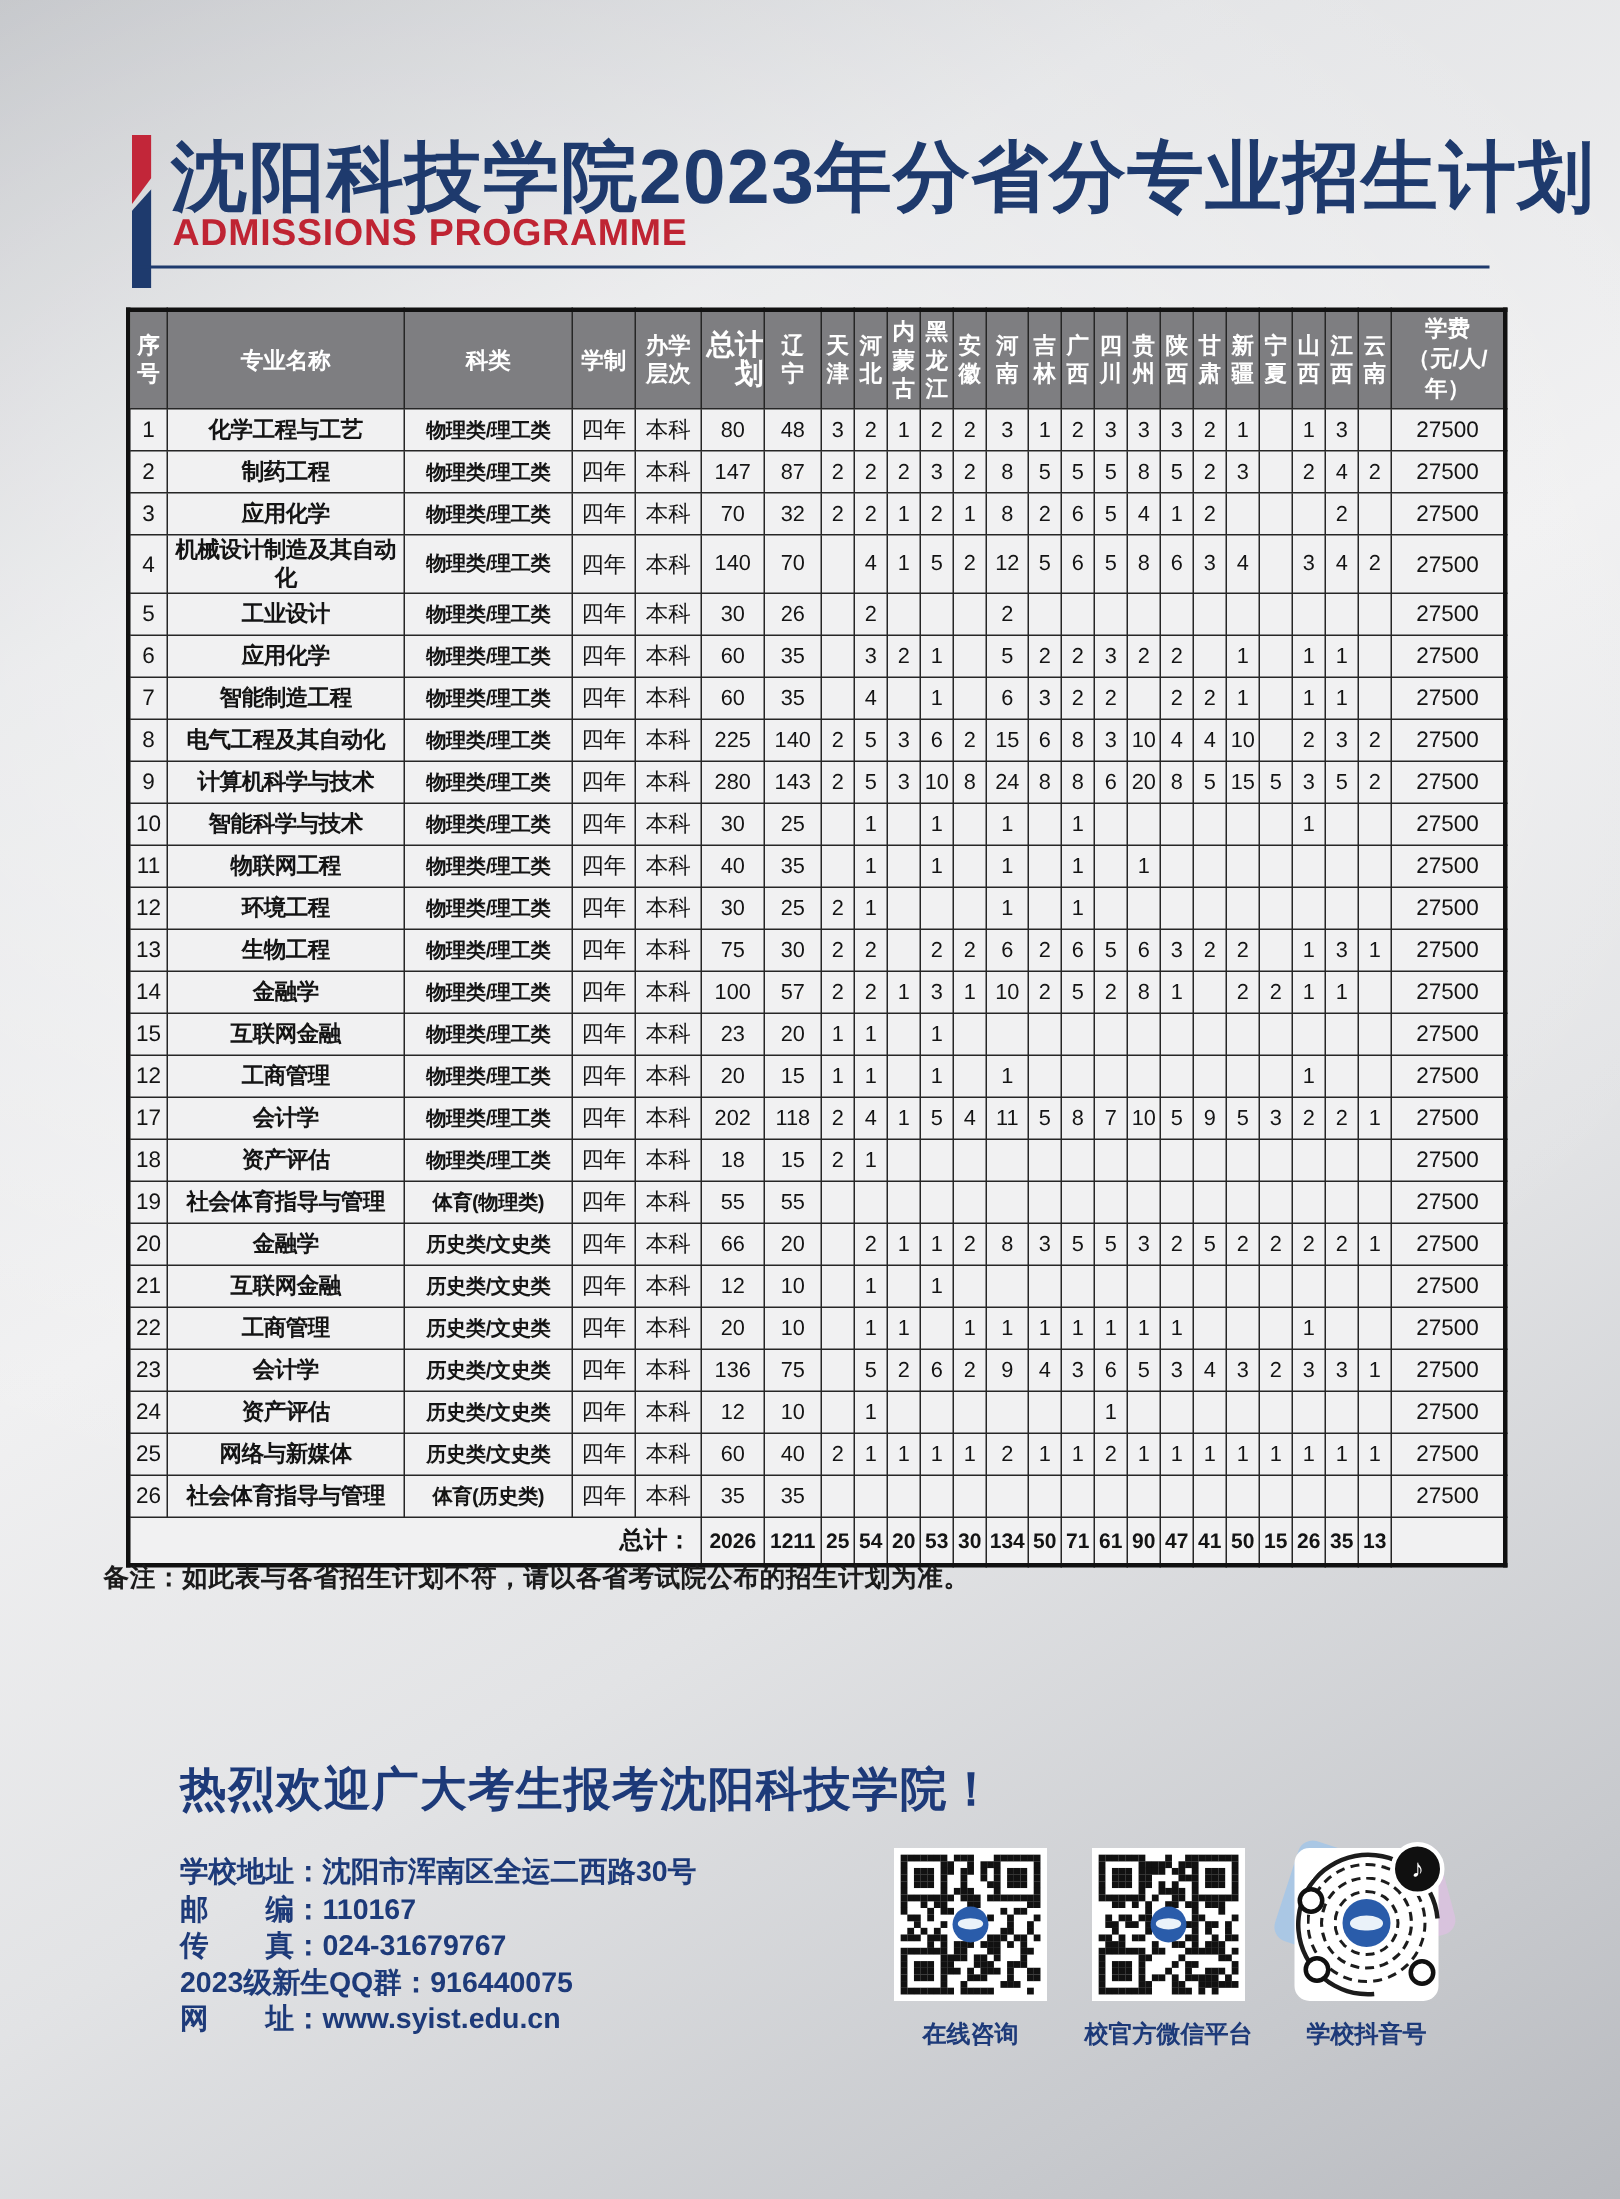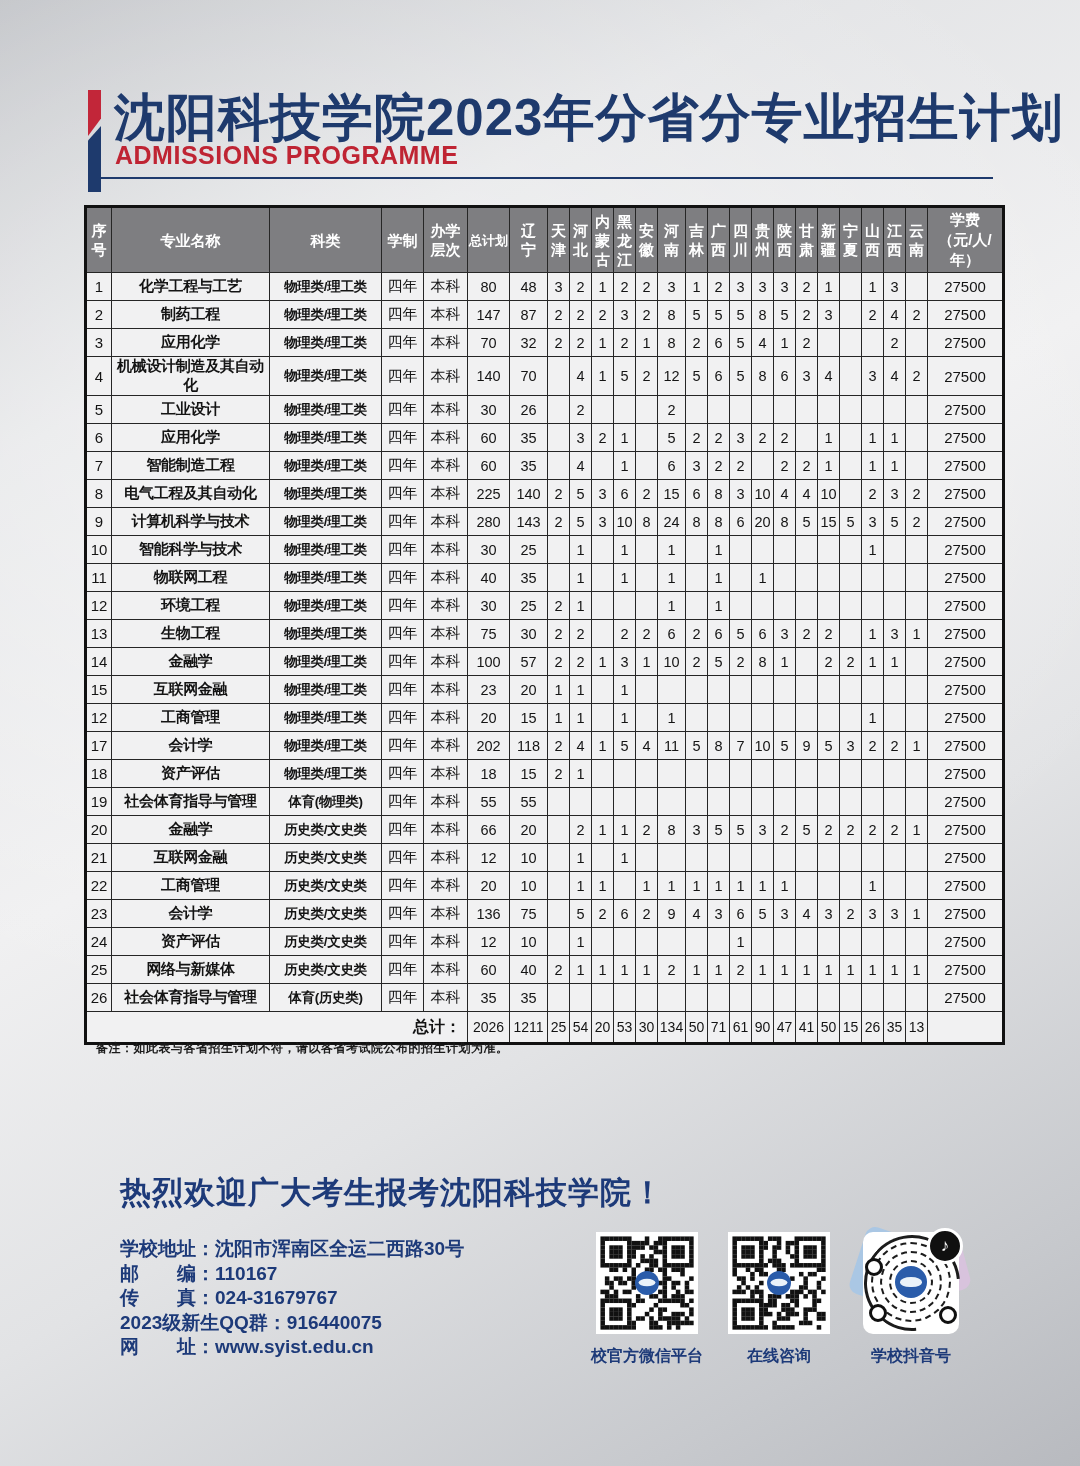--- a/index.html
+++ b/index.html
@@ -19,30 +19,30 @@
     clip-path:polygon(0 22%,100% 0,100% 100%,0 100%);}
   .title{position:absolute; left:26px; top:0; font-size:51px; font-weight:800; color:#1e3a6d;
     letter-spacing:1px; white-space:nowrap;}
   .subtitle{position:absolute; left:27px; top:57px; font-size:25px; font-weight:700; color:#bf2433; letter-spacing:.5px;}
   .rule{position:absolute; left:88px; top:177px; width:905px; height:2px; background:#1e3a6d;}
   
   table{position:absolute; left:84px; top:205px; border-collapse:collapse; table-layout:fixed;
     border:3px solid #111;}
   th,td{border:1px solid #262626; padding:0; text-align:center; vertical-align:middle; overflow:hidden;}
   th{background:#7e7e81; color:#fff; font-size:15px; font-weight:600; height:64px; line-height:19px;}
-  th.small-h{font-size:13px;}
+  th.small-h{font-size:19px;text-align:right;}
   th.fee-h{font-size:15px; line-height:20px;}
   td{background:#f1f1f2; height:27px; font-size:15px; color:#141414;}
   td.major{font-size:15px; font-weight:700; letter-spacing:-.3px;}
   td.cat{font-size:13.5px; letter-spacing:-.3px;font-weight:bold;}
   td.num,td.total{font-size:14.5px;}
-  tr.totals td{height:30px; font-size:14px; font-weight:400;}
+  tr.totals td{height:30px; font-size:14px; font-weight:700;}
   tr.totals td.tl{text-align:right; padding-right:6px; font-size:16px; font-weight:700;}
   
-  .note{position:absolute; left:96px; top:1040px; font-size:12px; font-weight:600; color:#1b1b1b; letter-spacing:.5px;}
+  .note{position:absolute; left:69px; top:1040px; font-size:17px; font-weight:600; color:#1b1b1b; letter-spacing:.5px;}
   
   .welcome{position:absolute; left:120px; top:1172px; font-size:31px; font-weight:800; color:#1d3a79;
     font-family:"Liberation Serif","DejaVu Serif",serif; letter-spacing:1px;}
   .contact{position:absolute; left:120px; top:1237px; font-size:19px; font-weight:700; color:#1d3a79; line-height:24.5px;}
   .qr-row{position:absolute; left:592px; top:1232px; display:flex; gap:22px;}
   .qr-block{width:110px; display:flex; flex-direction:column; align-items:center;}
   .qr-card{width:102px; height:102px; background:#fff; position:relative;}
   .qr-card svg{display:block;}
   .qr-caption{margin-top:12px; font-size:16px; font-weight:700; color:#1d3a79; white-space:nowrap;}
   
@@ -874,20 +874,250 @@
 
   <div class="contact" id="contact-lines">
       <div>学校地址：沈阳市浑南区全运二西路30号</div>
       <div>邮　　编：110167</div>
       <div>传　　真：024-31679767</div>
       <div>2023级新生QQ群：916440075</div>
       <div>网　　址：www.syist.edu.cn</div>
     </div>
 
   <div class="qr-row">
+    <div class="qr-block">
+      <div class="qr-card" id="qr2">
+          <svg viewBox="-1 -1 23 23" width="102" height="102">
+            <rect x="0" y="0" width="1.02" height="1.02" fill="#111"></rect>
+            <rect x="1" y="0" width="1.02" height="1.02" fill="#111"></rect>
+            <rect x="2" y="0" width="1.02" height="1.02" fill="#111"></rect>
+            <rect x="3" y="0" width="1.02" height="1.02" fill="#111"></rect>
+            <rect x="4" y="0" width="1.02" height="1.02" fill="#111"></rect>
+            <rect x="5" y="0" width="1.02" height="1.02" fill="#111"></rect>
+            <rect x="6" y="0" width="1.02" height="1.02" fill="#111"></rect>
+            <rect x="8" y="0" width="1.02" height="1.02" fill="#111"></rect>
+            <rect x="9" y="0" width="1.02" height="1.02" fill="#111"></rect>
+            <rect x="10" y="0" width="1.02" height="1.02" fill="#111"></rect>
+            <rect x="14" y="0" width="1.02" height="1.02" fill="#111"></rect>
+            <rect x="15" y="0" width="1.02" height="1.02" fill="#111"></rect>
+            <rect x="16" y="0" width="1.02" height="1.02" fill="#111"></rect>
+            <rect x="17" y="0" width="1.02" height="1.02" fill="#111"></rect>
+            <rect x="18" y="0" width="1.02" height="1.02" fill="#111"></rect>
+            <rect x="19" y="0" width="1.02" height="1.02" fill="#111"></rect>
+            <rect x="20" y="0" width="1.02" height="1.02" fill="#111"></rect>
+            <rect x="0" y="1" width="1.02" height="1.02" fill="#111"></rect>
+            <rect x="6" y="1" width="1.02" height="1.02" fill="#111"></rect>
+            <rect x="7" y="1" width="1.02" height="1.02" fill="#111"></rect>
+            <rect x="10" y="1" width="1.02" height="1.02" fill="#111"></rect>
+            <rect x="12" y="1" width="1.02" height="1.02" fill="#111"></rect>
+            <rect x="13" y="1" width="1.02" height="1.02" fill="#111"></rect>
+            <rect x="14" y="1" width="1.02" height="1.02" fill="#111"></rect>
+            <rect x="20" y="1" width="1.02" height="1.02" fill="#111"></rect>
+            <rect x="0" y="2" width="1.02" height="1.02" fill="#111"></rect>
+            <rect x="2" y="2" width="1.02" height="1.02" fill="#111"></rect>
+            <rect x="3" y="2" width="1.02" height="1.02" fill="#111"></rect>
+            <rect x="4" y="2" width="1.02" height="1.02" fill="#111"></rect>
+            <rect x="6" y="2" width="1.02" height="1.02" fill="#111"></rect>
+            <rect x="7" y="2" width="1.02" height="1.02" fill="#111"></rect>
+            <rect x="9" y="2" width="1.02" height="1.02" fill="#111"></rect>
+            <rect x="10" y="2" width="1.02" height="1.02" fill="#111"></rect>
+            <rect x="12" y="2" width="1.02" height="1.02" fill="#111"></rect>
+            <rect x="14" y="2" width="1.02" height="1.02" fill="#111"></rect>
+            <rect x="16" y="2" width="1.02" height="1.02" fill="#111"></rect>
+            <rect x="17" y="2" width="1.02" height="1.02" fill="#111"></rect>
+            <rect x="18" y="2" width="1.02" height="1.02" fill="#111"></rect>
+            <rect x="20" y="2" width="1.02" height="1.02" fill="#111"></rect>
+            <rect x="0" y="3" width="1.02" height="1.02" fill="#111"></rect>
+            <rect x="2" y="3" width="1.02" height="1.02" fill="#111"></rect>
+            <rect x="3" y="3" width="1.02" height="1.02" fill="#111"></rect>
+            <rect x="4" y="3" width="1.02" height="1.02" fill="#111"></rect>
+            <rect x="6" y="3" width="1.02" height="1.02" fill="#111"></rect>
+            <rect x="9" y="3" width="1.02" height="1.02" fill="#111"></rect>
+            <rect x="12" y="3" width="1.02" height="1.02" fill="#111"></rect>
+            <rect x="14" y="3" width="1.02" height="1.02" fill="#111"></rect>
+            <rect x="16" y="3" width="1.02" height="1.02" fill="#111"></rect>
+            <rect x="17" y="3" width="1.02" height="1.02" fill="#111"></rect>
+            <rect x="18" y="3" width="1.02" height="1.02" fill="#111"></rect>
+            <rect x="20" y="3" width="1.02" height="1.02" fill="#111"></rect>
+            <rect x="0" y="4" width="1.02" height="1.02" fill="#111"></rect>
+            <rect x="2" y="4" width="1.02" height="1.02" fill="#111"></rect>
+            <rect x="3" y="4" width="1.02" height="1.02" fill="#111"></rect>
+            <rect x="4" y="4" width="1.02" height="1.02" fill="#111"></rect>
+            <rect x="6" y="4" width="1.02" height="1.02" fill="#111"></rect>
+            <rect x="9" y="4" width="1.02" height="1.02" fill="#111"></rect>
+            <rect x="13" y="4" width="1.02" height="1.02" fill="#111"></rect>
+            <rect x="14" y="4" width="1.02" height="1.02" fill="#111"></rect>
+            <rect x="16" y="4" width="1.02" height="1.02" fill="#111"></rect>
+            <rect x="17" y="4" width="1.02" height="1.02" fill="#111"></rect>
+            <rect x="18" y="4" width="1.02" height="1.02" fill="#111"></rect>
+            <rect x="20" y="4" width="1.02" height="1.02" fill="#111"></rect>
+            <rect x="0" y="5" width="1.02" height="1.02" fill="#111"></rect>
+            <rect x="6" y="5" width="1.02" height="1.02" fill="#111"></rect>
+            <rect x="8" y="5" width="1.02" height="1.02" fill="#111"></rect>
+            <rect x="9" y="5" width="1.02" height="1.02" fill="#111"></rect>
+            <rect x="10" y="5" width="1.02" height="1.02" fill="#111"></rect>
+            <rect x="14" y="5" width="1.02" height="1.02" fill="#111"></rect>
+            <rect x="20" y="5" width="1.02" height="1.02" fill="#111"></rect>
+            <rect x="0" y="6" width="1.02" height="1.02" fill="#111"></rect>
+            <rect x="1" y="6" width="1.02" height="1.02" fill="#111"></rect>
+            <rect x="2" y="6" width="1.02" height="1.02" fill="#111"></rect>
+            <rect x="3" y="6" width="1.02" height="1.02" fill="#111"></rect>
+            <rect x="4" y="6" width="1.02" height="1.02" fill="#111"></rect>
+            <rect x="5" y="6" width="1.02" height="1.02" fill="#111"></rect>
+            <rect x="6" y="6" width="1.02" height="1.02" fill="#111"></rect>
+            <rect x="7" y="6" width="1.02" height="1.02" fill="#111"></rect>
+            <rect x="9" y="6" width="1.02" height="1.02" fill="#111"></rect>
+            <rect x="10" y="6" width="1.02" height="1.02" fill="#111"></rect>
+            <rect x="11" y="6" width="1.02" height="1.02" fill="#111"></rect>
+            <rect x="13" y="6" width="1.02" height="1.02" fill="#111"></rect>
+            <rect x="14" y="6" width="1.02" height="1.02" fill="#111"></rect>
+            <rect x="15" y="6" width="1.02" height="1.02" fill="#111"></rect>
+            <rect x="16" y="6" width="1.02" height="1.02" fill="#111"></rect>
+            <rect x="17" y="6" width="1.02" height="1.02" fill="#111"></rect>
+            <rect x="18" y="6" width="1.02" height="1.02" fill="#111"></rect>
+            <rect x="19" y="6" width="1.02" height="1.02" fill="#111"></rect>
+            <rect x="20" y="6" width="1.02" height="1.02" fill="#111"></rect>
+            <rect x="0" y="7" width="1.02" height="1.02" fill="#111"></rect>
+            <rect x="3" y="7" width="1.02" height="1.02" fill="#111"></rect>
+            <rect x="5" y="7" width="1.02" height="1.02" fill="#111"></rect>
+            <rect x="6" y="7" width="1.02" height="1.02" fill="#111"></rect>
+            <rect x="10" y="7" width="1.02" height="1.02" fill="#111"></rect>
+            <rect x="11" y="7" width="1.02" height="1.02" fill="#111"></rect>
+            <rect x="19" y="7" width="1.02" height="1.02" fill="#111"></rect>
+            <rect x="20" y="7" width="1.02" height="1.02" fill="#111"></rect>
+            <rect x="0" y="8" width="1.02" height="1.02" fill="#111"></rect>
+            <rect x="4" y="8" width="1.02" height="1.02" fill="#111"></rect>
+            <rect x="6" y="8" width="1.02" height="1.02" fill="#111"></rect>
+            <rect x="7" y="8" width="1.02" height="1.02" fill="#111"></rect>
+            <rect x="15" y="8" width="1.02" height="1.02" fill="#111"></rect>
+            <rect x="17" y="8" width="1.02" height="1.02" fill="#111"></rect>
+            <rect x="18" y="8" width="1.02" height="1.02" fill="#111"></rect>
+            <rect x="1" y="9" width="1.02" height="1.02" fill="#111"></rect>
+            <rect x="2" y="9" width="1.02" height="1.02" fill="#111"></rect>
+            <rect x="4" y="9" width="1.02" height="1.02" fill="#111"></rect>
+            <rect x="13" y="9" width="1.02" height="1.02" fill="#111"></rect>
+            <rect x="16" y="9" width="1.02" height="1.02" fill="#111"></rect>
+            <rect x="20" y="9" width="1.02" height="1.02" fill="#111"></rect>
+            <rect x="2" y="10" width="1.02" height="1.02" fill="#111"></rect>
+            <rect x="6" y="10" width="1.02" height="1.02" fill="#111"></rect>
+            <rect x="16" y="10" width="1.02" height="1.02" fill="#111"></rect>
+            <rect x="19" y="10" width="1.02" height="1.02" fill="#111"></rect>
+            <rect x="1" y="11" width="1.02" height="1.02" fill="#111"></rect>
+            <rect x="3" y="11" width="1.02" height="1.02" fill="#111"></rect>
+            <rect x="5" y="11" width="1.02" height="1.02" fill="#111"></rect>
+            <rect x="15" y="11" width="1.02" height="1.02" fill="#111"></rect>
+            <rect x="16" y="11" width="1.02" height="1.02" fill="#111"></rect>
+            <rect x="19" y="11" width="1.02" height="1.02" fill="#111"></rect>
+            <rect x="0" y="12" width="1.02" height="1.02" fill="#111"></rect>
+            <rect x="1" y="12" width="1.02" height="1.02" fill="#111"></rect>
+            <rect x="2" y="12" width="1.02" height="1.02" fill="#111"></rect>
+            <rect x="4" y="12" width="1.02" height="1.02" fill="#111"></rect>
+            <rect x="5" y="12" width="1.02" height="1.02" fill="#111"></rect>
+            <rect x="6" y="12" width="1.02" height="1.02" fill="#111"></rect>
+            <rect x="13" y="12" width="1.02" height="1.02" fill="#111"></rect>
+            <rect x="14" y="12" width="1.02" height="1.02" fill="#111"></rect>
+            <rect x="15" y="12" width="1.02" height="1.02" fill="#111"></rect>
+            <rect x="17" y="12" width="1.02" height="1.02" fill="#111"></rect>
+            <rect x="18" y="12" width="1.02" height="1.02" fill="#111"></rect>
+            <rect x="20" y="12" width="1.02" height="1.02" fill="#111"></rect>
+            <rect x="4" y="13" width="1.02" height="1.02" fill="#111"></rect>
+            <rect x="6" y="13" width="1.02" height="1.02" fill="#111"></rect>
+            <rect x="8" y="13" width="1.02" height="1.02" fill="#111"></rect>
+            <rect x="9" y="13" width="1.02" height="1.02" fill="#111"></rect>
+            <rect x="10" y="13" width="1.02" height="1.02" fill="#111"></rect>
+            <rect x="12" y="13" width="1.02" height="1.02" fill="#111"></rect>
+            <rect x="13" y="13" width="1.02" height="1.02" fill="#111"></rect>
+            <rect x="14" y="13" width="1.02" height="1.02" fill="#111"></rect>
+            <rect x="16" y="13" width="1.02" height="1.02" fill="#111"></rect>
+            <rect x="18" y="13" width="1.02" height="1.02" fill="#111"></rect>
+            <rect x="0" y="14" width="1.02" height="1.02" fill="#111"></rect>
+            <rect x="1" y="14" width="1.02" height="1.02" fill="#111"></rect>
+            <rect x="2" y="14" width="1.02" height="1.02" fill="#111"></rect>
+            <rect x="3" y="14" width="1.02" height="1.02" fill="#111"></rect>
+            <rect x="4" y="14" width="1.02" height="1.02" fill="#111"></rect>
+            <rect x="5" y="14" width="1.02" height="1.02" fill="#111"></rect>
+            <rect x="6" y="14" width="1.02" height="1.02" fill="#111"></rect>
+            <rect x="8" y="14" width="1.02" height="1.02" fill="#111"></rect>
+            <rect x="9" y="14" width="1.02" height="1.02" fill="#111"></rect>
+            <rect x="13" y="14" width="1.02" height="1.02" fill="#111"></rect>
+            <rect x="14" y="14" width="1.02" height="1.02" fill="#111"></rect>
+            <rect x="18" y="14" width="1.02" height="1.02" fill="#111"></rect>
+            <rect x="19" y="14" width="1.02" height="1.02" fill="#111"></rect>
+            <rect x="0" y="15" width="1.02" height="1.02" fill="#111"></rect>
+            <rect x="6" y="15" width="1.02" height="1.02" fill="#111"></rect>
+            <rect x="7" y="15" width="1.02" height="1.02" fill="#111"></rect>
+            <rect x="8" y="15" width="1.02" height="1.02" fill="#111"></rect>
+            <rect x="9" y="15" width="1.02" height="1.02" fill="#111"></rect>
+            <rect x="11" y="15" width="1.02" height="1.02" fill="#111"></rect>
+            <rect x="12" y="15" width="1.02" height="1.02" fill="#111"></rect>
+            <rect x="14" y="15" width="1.02" height="1.02" fill="#111"></rect>
+            <rect x="18" y="15" width="1.02" height="1.02" fill="#111"></rect>
+            <rect x="0" y="16" width="1.02" height="1.02" fill="#111"></rect>
+            <rect x="2" y="16" width="1.02" height="1.02" fill="#111"></rect>
+            <rect x="3" y="16" width="1.02" height="1.02" fill="#111"></rect>
+            <rect x="4" y="16" width="1.02" height="1.02" fill="#111"></rect>
+            <rect x="6" y="16" width="1.02" height="1.02" fill="#111"></rect>
+            <rect x="7" y="16" width="1.02" height="1.02" fill="#111"></rect>
+            <rect x="11" y="16" width="1.02" height="1.02" fill="#111"></rect>
+            <rect x="12" y="16" width="1.02" height="1.02" fill="#111"></rect>
+            <rect x="13" y="16" width="1.02" height="1.02" fill="#111"></rect>
+            <rect x="16" y="16" width="1.02" height="1.02" fill="#111"></rect>
+            <rect x="17" y="16" width="1.02" height="1.02" fill="#111"></rect>
+            <rect x="18" y="16" width="1.02" height="1.02" fill="#111"></rect>
+            <rect x="0" y="17" width="1.02" height="1.02" fill="#111"></rect>
+            <rect x="2" y="17" width="1.02" height="1.02" fill="#111"></rect>
+            <rect x="3" y="17" width="1.02" height="1.02" fill="#111"></rect>
+            <rect x="4" y="17" width="1.02" height="1.02" fill="#111"></rect>
+            <rect x="6" y="17" width="1.02" height="1.02" fill="#111"></rect>
+            <rect x="7" y="17" width="1.02" height="1.02" fill="#111"></rect>
+            <rect x="8" y="17" width="1.02" height="1.02" fill="#111"></rect>
+            <rect x="10" y="17" width="1.02" height="1.02" fill="#111"></rect>
+            <rect x="12" y="17" width="1.02" height="1.02" fill="#111"></rect>
+            <rect x="13" y="17" width="1.02" height="1.02" fill="#111"></rect>
+            <rect x="14" y="17" width="1.02" height="1.02" fill="#111"></rect>
+            <rect x="16" y="17" width="1.02" height="1.02" fill="#111"></rect>
+            <rect x="19" y="17" width="1.02" height="1.02" fill="#111"></rect>
+            <rect x="20" y="17" width="1.02" height="1.02" fill="#111"></rect>
+            <rect x="0" y="18" width="1.02" height="1.02" fill="#111"></rect>
+            <rect x="2" y="18" width="1.02" height="1.02" fill="#111"></rect>
+            <rect x="3" y="18" width="1.02" height="1.02" fill="#111"></rect>
+            <rect x="4" y="18" width="1.02" height="1.02" fill="#111"></rect>
+            <rect x="6" y="18" width="1.02" height="1.02" fill="#111"></rect>
+            <rect x="10" y="18" width="1.02" height="1.02" fill="#111"></rect>
+            <rect x="11" y="18" width="1.02" height="1.02" fill="#111"></rect>
+            <rect x="12" y="18" width="1.02" height="1.02" fill="#111"></rect>
+            <rect x="16" y="18" width="1.02" height="1.02" fill="#111"></rect>
+            <rect x="19" y="18" width="1.02" height="1.02" fill="#111"></rect>
+            <rect x="20" y="18" width="1.02" height="1.02" fill="#111"></rect>
+            <rect x="0" y="19" width="1.02" height="1.02" fill="#111"></rect>
+            <rect x="6" y="19" width="1.02" height="1.02" fill="#111"></rect>
+            <rect x="9" y="19" width="1.02" height="1.02" fill="#111"></rect>
+            <rect x="15" y="19" width="1.02" height="1.02" fill="#111"></rect>
+            <rect x="16" y="19" width="1.02" height="1.02" fill="#111"></rect>
+            <rect x="17" y="19" width="1.02" height="1.02" fill="#111"></rect>
+            <rect x="0" y="20" width="1.02" height="1.02" fill="#111"></rect>
+            <rect x="1" y="20" width="1.02" height="1.02" fill="#111"></rect>
+            <rect x="2" y="20" width="1.02" height="1.02" fill="#111"></rect>
+            <rect x="3" y="20" width="1.02" height="1.02" fill="#111"></rect>
+            <rect x="4" y="20" width="1.02" height="1.02" fill="#111"></rect>
+            <rect x="5" y="20" width="1.02" height="1.02" fill="#111"></rect>
+            <rect x="6" y="20" width="1.02" height="1.02" fill="#111"></rect>
+            <rect x="7" y="20" width="1.02" height="1.02" fill="#111"></rect>
+            <rect x="9" y="20" width="1.02" height="1.02" fill="#111"></rect>
+            <rect x="10" y="20" width="1.02" height="1.02" fill="#111"></rect>
+            <rect x="11" y="20" width="1.02" height="1.02" fill="#111"></rect>
+            <rect x="12" y="20" width="1.02" height="1.02" fill="#111"></rect>
+            <rect x="13" y="20" width="1.02" height="1.02" fill="#111"></rect>
+            <rect x="19" y="20" width="1.02" height="1.02" fill="#111"></rect>
+            <circle cx="10.5" cy="10.5" r="2.7" fill="#2a5caa"></circle>
+            <ellipse cx="10.5" cy="10.4" rx="1.9" ry="0.85" fill="#eaf2f9"></ellipse>
+          </svg>
+        </div>
+      <div class="qr-caption">在线咨询</div>
+    </div>
     <div class="qr-block">
       <div class="qr-card" id="qr1">
           <svg viewBox="-1 -1 23 23" width="102" height="102">
             <rect x="0" y="0" width="1.02" height="1.02" fill="#111"></rect>
             <rect x="1" y="0" width="1.02" height="1.02" fill="#111"></rect>
             <rect x="2" y="0" width="1.02" height="1.02" fill="#111"></rect>
             <rect x="3" y="0" width="1.02" height="1.02" fill="#111"></rect>
             <rect x="4" y="0" width="1.02" height="1.02" fill="#111"></rect>
             <rect x="5" y="0" width="1.02" height="1.02" fill="#111"></rect>
             <rect x="6" y="0" width="1.02" height="1.02" fill="#111"></rect>
@@ -1113,250 +1343,20 @@
             <rect x="13" y="20" width="1.02" height="1.02" fill="#111"></rect>
             <rect x="15" y="20" width="1.02" height="1.02" fill="#111"></rect>
             <rect x="17" y="20" width="1.02" height="1.02" fill="#111"></rect>
             <circle cx="10.5" cy="10.5" r="2.7" fill="#2a5caa"></circle>
             <ellipse cx="10.5" cy="10.4" rx="1.9" ry="0.85" fill="#eaf2f9"></ellipse>
           </svg>
         </div>
       <div class="qr-caption">校官方微信平台</div>
     </div>
     <div class="qr-block">
-      <div class="qr-card" id="qr2">
-          <svg viewBox="-1 -1 23 23" width="102" height="102">
-            <rect x="0" y="0" width="1.02" height="1.02" fill="#111"></rect>
-            <rect x="1" y="0" width="1.02" height="1.02" fill="#111"></rect>
-            <rect x="2" y="0" width="1.02" height="1.02" fill="#111"></rect>
-            <rect x="3" y="0" width="1.02" height="1.02" fill="#111"></rect>
-            <rect x="4" y="0" width="1.02" height="1.02" fill="#111"></rect>
-            <rect x="5" y="0" width="1.02" height="1.02" fill="#111"></rect>
-            <rect x="6" y="0" width="1.02" height="1.02" fill="#111"></rect>
-            <rect x="8" y="0" width="1.02" height="1.02" fill="#111"></rect>
-            <rect x="9" y="0" width="1.02" height="1.02" fill="#111"></rect>
-            <rect x="10" y="0" width="1.02" height="1.02" fill="#111"></rect>
-            <rect x="14" y="0" width="1.02" height="1.02" fill="#111"></rect>
-            <rect x="15" y="0" width="1.02" height="1.02" fill="#111"></rect>
-            <rect x="16" y="0" width="1.02" height="1.02" fill="#111"></rect>
-            <rect x="17" y="0" width="1.02" height="1.02" fill="#111"></rect>
-            <rect x="18" y="0" width="1.02" height="1.02" fill="#111"></rect>
-            <rect x="19" y="0" width="1.02" height="1.02" fill="#111"></rect>
-            <rect x="20" y="0" width="1.02" height="1.02" fill="#111"></rect>
-            <rect x="0" y="1" width="1.02" height="1.02" fill="#111"></rect>
-            <rect x="6" y="1" width="1.02" height="1.02" fill="#111"></rect>
-            <rect x="7" y="1" width="1.02" height="1.02" fill="#111"></rect>
-            <rect x="10" y="1" width="1.02" height="1.02" fill="#111"></rect>
-            <rect x="12" y="1" width="1.02" height="1.02" fill="#111"></rect>
-            <rect x="13" y="1" width="1.02" height="1.02" fill="#111"></rect>
-            <rect x="14" y="1" width="1.02" height="1.02" fill="#111"></rect>
-            <rect x="20" y="1" width="1.02" height="1.02" fill="#111"></rect>
-            <rect x="0" y="2" width="1.02" height="1.02" fill="#111"></rect>
-            <rect x="2" y="2" width="1.02" height="1.02" fill="#111"></rect>
-            <rect x="3" y="2" width="1.02" height="1.02" fill="#111"></rect>
-            <rect x="4" y="2" width="1.02" height="1.02" fill="#111"></rect>
-            <rect x="6" y="2" width="1.02" height="1.02" fill="#111"></rect>
-            <rect x="7" y="2" width="1.02" height="1.02" fill="#111"></rect>
-            <rect x="9" y="2" width="1.02" height="1.02" fill="#111"></rect>
-            <rect x="10" y="2" width="1.02" height="1.02" fill="#111"></rect>
-            <rect x="12" y="2" width="1.02" height="1.02" fill="#111"></rect>
-            <rect x="14" y="2" width="1.02" height="1.02" fill="#111"></rect>
-            <rect x="16" y="2" width="1.02" height="1.02" fill="#111"></rect>
-            <rect x="17" y="2" width="1.02" height="1.02" fill="#111"></rect>
-            <rect x="18" y="2" width="1.02" height="1.02" fill="#111"></rect>
-            <rect x="20" y="2" width="1.02" height="1.02" fill="#111"></rect>
-            <rect x="0" y="3" width="1.02" height="1.02" fill="#111"></rect>
-            <rect x="2" y="3" width="1.02" height="1.02" fill="#111"></rect>
-            <rect x="3" y="3" width="1.02" height="1.02" fill="#111"></rect>
-            <rect x="4" y="3" width="1.02" height="1.02" fill="#111"></rect>
-            <rect x="6" y="3" width="1.02" height="1.02" fill="#111"></rect>
-            <rect x="9" y="3" width="1.02" height="1.02" fill="#111"></rect>
-            <rect x="12" y="3" width="1.02" height="1.02" fill="#111"></rect>
-            <rect x="14" y="3" width="1.02" height="1.02" fill="#111"></rect>
-            <rect x="16" y="3" width="1.02" height="1.02" fill="#111"></rect>
-            <rect x="17" y="3" width="1.02" height="1.02" fill="#111"></rect>
-            <rect x="18" y="3" width="1.02" height="1.02" fill="#111"></rect>
-            <rect x="20" y="3" width="1.02" height="1.02" fill="#111"></rect>
-            <rect x="0" y="4" width="1.02" height="1.02" fill="#111"></rect>
-            <rect x="2" y="4" width="1.02" height="1.02" fill="#111"></rect>
-            <rect x="3" y="4" width="1.02" height="1.02" fill="#111"></rect>
-            <rect x="4" y="4" width="1.02" height="1.02" fill="#111"></rect>
-            <rect x="6" y="4" width="1.02" height="1.02" fill="#111"></rect>
-            <rect x="9" y="4" width="1.02" height="1.02" fill="#111"></rect>
-            <rect x="13" y="4" width="1.02" height="1.02" fill="#111"></rect>
-            <rect x="14" y="4" width="1.02" height="1.02" fill="#111"></rect>
-            <rect x="16" y="4" width="1.02" height="1.02" fill="#111"></rect>
-            <rect x="17" y="4" width="1.02" height="1.02" fill="#111"></rect>
-            <rect x="18" y="4" width="1.02" height="1.02" fill="#111"></rect>
-            <rect x="20" y="4" width="1.02" height="1.02" fill="#111"></rect>
-            <rect x="0" y="5" width="1.02" height="1.02" fill="#111"></rect>
-            <rect x="6" y="5" width="1.02" height="1.02" fill="#111"></rect>
-            <rect x="8" y="5" width="1.02" height="1.02" fill="#111"></rect>
-            <rect x="9" y="5" width="1.02" height="1.02" fill="#111"></rect>
-            <rect x="10" y="5" width="1.02" height="1.02" fill="#111"></rect>
-            <rect x="14" y="5" width="1.02" height="1.02" fill="#111"></rect>
-            <rect x="20" y="5" width="1.02" height="1.02" fill="#111"></rect>
-            <rect x="0" y="6" width="1.02" height="1.02" fill="#111"></rect>
-            <rect x="1" y="6" width="1.02" height="1.02" fill="#111"></rect>
-            <rect x="2" y="6" width="1.02" height="1.02" fill="#111"></rect>
-            <rect x="3" y="6" width="1.02" height="1.02" fill="#111"></rect>
-            <rect x="4" y="6" width="1.02" height="1.02" fill="#111"></rect>
-            <rect x="5" y="6" width="1.02" height="1.02" fill="#111"></rect>
-            <rect x="6" y="6" width="1.02" height="1.02" fill="#111"></rect>
-            <rect x="7" y="6" width="1.02" height="1.02" fill="#111"></rect>
-            <rect x="9" y="6" width="1.02" height="1.02" fill="#111"></rect>
-            <rect x="10" y="6" width="1.02" height="1.02" fill="#111"></rect>
-            <rect x="11" y="6" width="1.02" height="1.02" fill="#111"></rect>
-            <rect x="13" y="6" width="1.02" height="1.02" fill="#111"></rect>
-            <rect x="14" y="6" width="1.02" height="1.02" fill="#111"></rect>
-            <rect x="15" y="6" width="1.02" height="1.02" fill="#111"></rect>
-            <rect x="16" y="6" width="1.02" height="1.02" fill="#111"></rect>
-            <rect x="17" y="6" width="1.02" height="1.02" fill="#111"></rect>
-            <rect x="18" y="6" width="1.02" height="1.02" fill="#111"></rect>
-            <rect x="19" y="6" width="1.02" height="1.02" fill="#111"></rect>
-            <rect x="20" y="6" width="1.02" height="1.02" fill="#111"></rect>
-            <rect x="0" y="7" width="1.02" height="1.02" fill="#111"></rect>
-            <rect x="3" y="7" width="1.02" height="1.02" fill="#111"></rect>
-            <rect x="5" y="7" width="1.02" height="1.02" fill="#111"></rect>
-            <rect x="6" y="7" width="1.02" height="1.02" fill="#111"></rect>
-            <rect x="10" y="7" width="1.02" height="1.02" fill="#111"></rect>
-            <rect x="11" y="7" width="1.02" height="1.02" fill="#111"></rect>
-            <rect x="19" y="7" width="1.02" height="1.02" fill="#111"></rect>
-            <rect x="20" y="7" width="1.02" height="1.02" fill="#111"></rect>
-            <rect x="0" y="8" width="1.02" height="1.02" fill="#111"></rect>
-            <rect x="4" y="8" width="1.02" height="1.02" fill="#111"></rect>
-            <rect x="6" y="8" width="1.02" height="1.02" fill="#111"></rect>
-            <rect x="7" y="8" width="1.02" height="1.02" fill="#111"></rect>
-            <rect x="15" y="8" width="1.02" height="1.02" fill="#111"></rect>
-            <rect x="17" y="8" width="1.02" height="1.02" fill="#111"></rect>
-            <rect x="18" y="8" width="1.02" height="1.02" fill="#111"></rect>
-            <rect x="1" y="9" width="1.02" height="1.02" fill="#111"></rect>
-            <rect x="2" y="9" width="1.02" height="1.02" fill="#111"></rect>
-            <rect x="4" y="9" width="1.02" height="1.02" fill="#111"></rect>
-            <rect x="13" y="9" width="1.02" height="1.02" fill="#111"></rect>
-            <rect x="16" y="9" width="1.02" height="1.02" fill="#111"></rect>
-            <rect x="20" y="9" width="1.02" height="1.02" fill="#111"></rect>
-            <rect x="2" y="10" width="1.02" height="1.02" fill="#111"></rect>
-            <rect x="6" y="10" width="1.02" height="1.02" fill="#111"></rect>
-            <rect x="16" y="10" width="1.02" height="1.02" fill="#111"></rect>
-            <rect x="19" y="10" width="1.02" height="1.02" fill="#111"></rect>
-            <rect x="1" y="11" width="1.02" height="1.02" fill="#111"></rect>
-            <rect x="3" y="11" width="1.02" height="1.02" fill="#111"></rect>
-            <rect x="5" y="11" width="1.02" height="1.02" fill="#111"></rect>
-            <rect x="15" y="11" width="1.02" height="1.02" fill="#111"></rect>
-            <rect x="16" y="11" width="1.02" height="1.02" fill="#111"></rect>
-            <rect x="19" y="11" width="1.02" height="1.02" fill="#111"></rect>
-            <rect x="0" y="12" width="1.02" height="1.02" fill="#111"></rect>
-            <rect x="1" y="12" width="1.02" height="1.02" fill="#111"></rect>
-            <rect x="2" y="12" width="1.02" height="1.02" fill="#111"></rect>
-            <rect x="4" y="12" width="1.02" height="1.02" fill="#111"></rect>
-            <rect x="5" y="12" width="1.02" height="1.02" fill="#111"></rect>
-            <rect x="6" y="12" width="1.02" height="1.02" fill="#111"></rect>
-            <rect x="13" y="12" width="1.02" height="1.02" fill="#111"></rect>
-            <rect x="14" y="12" width="1.02" height="1.02" fill="#111"></rect>
-            <rect x="15" y="12" width="1.02" height="1.02" fill="#111"></rect>
-            <rect x="17" y="12" width="1.02" height="1.02" fill="#111"></rect>
-            <rect x="18" y="12" width="1.02" height="1.02" fill="#111"></rect>
-            <rect x="20" y="12" width="1.02" height="1.02" fill="#111"></rect>
-            <rect x="4" y="13" width="1.02" height="1.02" fill="#111"></rect>
-            <rect x="6" y="13" width="1.02" height="1.02" fill="#111"></rect>
-            <rect x="8" y="13" width="1.02" height="1.02" fill="#111"></rect>
-            <rect x="9" y="13" width="1.02" height="1.02" fill="#111"></rect>
-            <rect x="10" y="13" width="1.02" height="1.02" fill="#111"></rect>
-            <rect x="12" y="13" width="1.02" height="1.02" fill="#111"></rect>
-            <rect x="13" y="13" width="1.02" height="1.02" fill="#111"></rect>
-            <rect x="14" y="13" width="1.02" height="1.02" fill="#111"></rect>
-            <rect x="16" y="13" width="1.02" height="1.02" fill="#111"></rect>
-            <rect x="18" y="13" width="1.02" height="1.02" fill="#111"></rect>
-            <rect x="0" y="14" width="1.02" height="1.02" fill="#111"></rect>
-            <rect x="1" y="14" width="1.02" height="1.02" fill="#111"></rect>
-            <rect x="2" y="14" width="1.02" height="1.02" fill="#111"></rect>
-            <rect x="3" y="14" width="1.02" height="1.02" fill="#111"></rect>
-            <rect x="4" y="14" width="1.02" height="1.02" fill="#111"></rect>
-            <rect x="5" y="14" width="1.02" height="1.02" fill="#111"></rect>
-            <rect x="6" y="14" width="1.02" height="1.02" fill="#111"></rect>
-            <rect x="8" y="14" width="1.02" height="1.02" fill="#111"></rect>
-            <rect x="9" y="14" width="1.02" height="1.02" fill="#111"></rect>
-            <rect x="13" y="14" width="1.02" height="1.02" fill="#111"></rect>
-            <rect x="14" y="14" width="1.02" height="1.02" fill="#111"></rect>
-            <rect x="18" y="14" width="1.02" height="1.02" fill="#111"></rect>
-            <rect x="19" y="14" width="1.02" height="1.02" fill="#111"></rect>
-            <rect x="0" y="15" width="1.02" height="1.02" fill="#111"></rect>
-            <rect x="6" y="15" width="1.02" height="1.02" fill="#111"></rect>
-            <rect x="7" y="15" width="1.02" height="1.02" fill="#111"></rect>
-            <rect x="8" y="15" width="1.02" height="1.02" fill="#111"></rect>
-            <rect x="9" y="15" width="1.02" height="1.02" fill="#111"></rect>
-            <rect x="11" y="15" width="1.02" height="1.02" fill="#111"></rect>
-            <rect x="12" y="15" width="1.02" height="1.02" fill="#111"></rect>
-            <rect x="14" y="15" width="1.02" height="1.02" fill="#111"></rect>
-            <rect x="18" y="15" width="1.02" height="1.02" fill="#111"></rect>
-            <rect x="0" y="16" width="1.02" height="1.02" fill="#111"></rect>
-            <rect x="2" y="16" width="1.02" height="1.02" fill="#111"></rect>
-            <rect x="3" y="16" width="1.02" height="1.02" fill="#111"></rect>
-            <rect x="4" y="16" width="1.02" height="1.02" fill="#111"></rect>
-            <rect x="6" y="16" width="1.02" height="1.02" fill="#111"></rect>
-            <rect x="7" y="16" width="1.02" height="1.02" fill="#111"></rect>
-            <rect x="11" y="16" width="1.02" height="1.02" fill="#111"></rect>
-            <rect x="12" y="16" width="1.02" height="1.02" fill="#111"></rect>
-            <rect x="13" y="16" width="1.02" height="1.02" fill="#111"></rect>
-            <rect x="16" y="16" width="1.02" height="1.02" fill="#111"></rect>
-            <rect x="17" y="16" width="1.02" height="1.02" fill="#111"></rect>
-            <rect x="18" y="16" width="1.02" height="1.02" fill="#111"></rect>
-            <rect x="0" y="17" width="1.02" height="1.02" fill="#111"></rect>
-            <rect x="2" y="17" width="1.02" height="1.02" fill="#111"></rect>
-            <rect x="3" y="17" width="1.02" height="1.02" fill="#111"></rect>
-            <rect x="4" y="17" width="1.02" height="1.02" fill="#111"></rect>
-            <rect x="6" y="17" width="1.02" height="1.02" fill="#111"></rect>
-            <rect x="7" y="17" width="1.02" height="1.02" fill="#111"></rect>
-            <rect x="8" y="17" width="1.02" height="1.02" fill="#111"></rect>
-            <rect x="10" y="17" width="1.02" height="1.02" fill="#111"></rect>
-            <rect x="12" y="17" width="1.02" height="1.02" fill="#111"></rect>
-            <rect x="13" y="17" width="1.02" height="1.02" fill="#111"></rect>
-            <rect x="14" y="17" width="1.02" height="1.02" fill="#111"></rect>
-            <rect x="16" y="17" width="1.02" height="1.02" fill="#111"></rect>
-            <rect x="19" y="17" width="1.02" height="1.02" fill="#111"></rect>
-            <rect x="20" y="17" width="1.02" height="1.02" fill="#111"></rect>
-            <rect x="0" y="18" width="1.02" height="1.02" fill="#111"></rect>
-            <rect x="2" y="18" width="1.02" height="1.02" fill="#111"></rect>
-            <rect x="3" y="18" width="1.02" height="1.02" fill="#111"></rect>
-            <rect x="4" y="18" width="1.02" height="1.02" fill="#111"></rect>
-            <rect x="6" y="18" width="1.02" height="1.02" fill="#111"></rect>
-            <rect x="10" y="18" width="1.02" height="1.02" fill="#111"></rect>
-            <rect x="11" y="18" width="1.02" height="1.02" fill="#111"></rect>
-            <rect x="12" y="18" width="1.02" height="1.02" fill="#111"></rect>
-            <rect x="16" y="18" width="1.02" height="1.02" fill="#111"></rect>
-            <rect x="19" y="18" width="1.02" height="1.02" fill="#111"></rect>
-            <rect x="20" y="18" width="1.02" height="1.02" fill="#111"></rect>
-            <rect x="0" y="19" width="1.02" height="1.02" fill="#111"></rect>
-            <rect x="6" y="19" width="1.02" height="1.02" fill="#111"></rect>
-            <rect x="9" y="19" width="1.02" height="1.02" fill="#111"></rect>
-            <rect x="15" y="19" width="1.02" height="1.02" fill="#111"></rect>
-            <rect x="16" y="19" width="1.02" height="1.02" fill="#111"></rect>
-            <rect x="17" y="19" width="1.02" height="1.02" fill="#111"></rect>
-            <rect x="0" y="20" width="1.02" height="1.02" fill="#111"></rect>
-            <rect x="1" y="20" width="1.02" height="1.02" fill="#111"></rect>
-            <rect x="2" y="20" width="1.02" height="1.02" fill="#111"></rect>
-            <rect x="3" y="20" width="1.02" height="1.02" fill="#111"></rect>
-            <rect x="4" y="20" width="1.02" height="1.02" fill="#111"></rect>
-            <rect x="5" y="20" width="1.02" height="1.02" fill="#111"></rect>
-            <rect x="6" y="20" width="1.02" height="1.02" fill="#111"></rect>
-            <rect x="7" y="20" width="1.02" height="1.02" fill="#111"></rect>
-            <rect x="9" y="20" width="1.02" height="1.02" fill="#111"></rect>
-            <rect x="10" y="20" width="1.02" height="1.02" fill="#111"></rect>
-            <rect x="11" y="20" width="1.02" height="1.02" fill="#111"></rect>
-            <rect x="12" y="20" width="1.02" height="1.02" fill="#111"></rect>
-            <rect x="13" y="20" width="1.02" height="1.02" fill="#111"></rect>
-            <rect x="19" y="20" width="1.02" height="1.02" fill="#111"></rect>
-            <circle cx="10.5" cy="10.5" r="2.7" fill="#2a5caa"></circle>
-            <ellipse cx="10.5" cy="10.4" rx="1.9" ry="0.85" fill="#eaf2f9"></ellipse>
-          </svg>
-        </div>
-      <div class="qr-caption">在线咨询</div>
-    </div>
-    <div class="qr-block">
       <div class="dy-wrap">
         <div class="blob blob-blue"></div>
         <div class="blob blob-pink"></div>
         <div class="dy-card">
           <div class="ring r0"></div>
           <div class="ring r1"></div>
           <div class="ring r2"></div>
           <div class="ring r3"></div>
           <div class="dy-logo">
               <div class="wing"></div>

